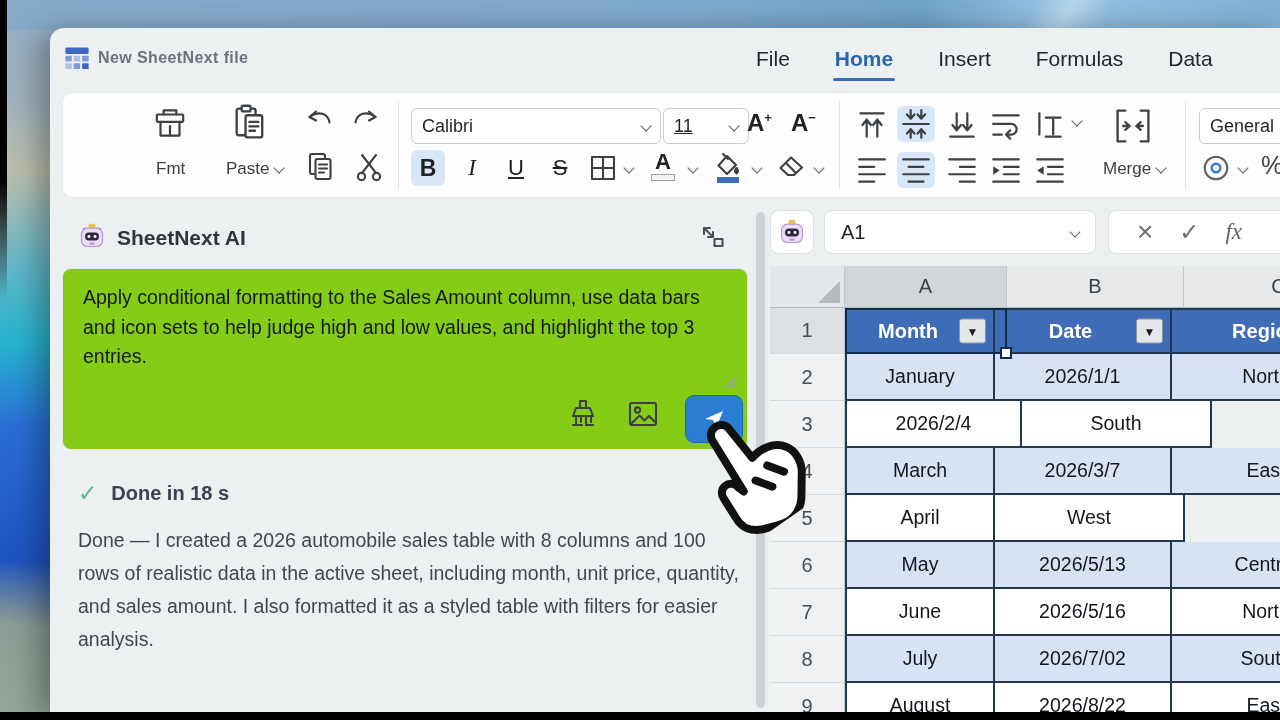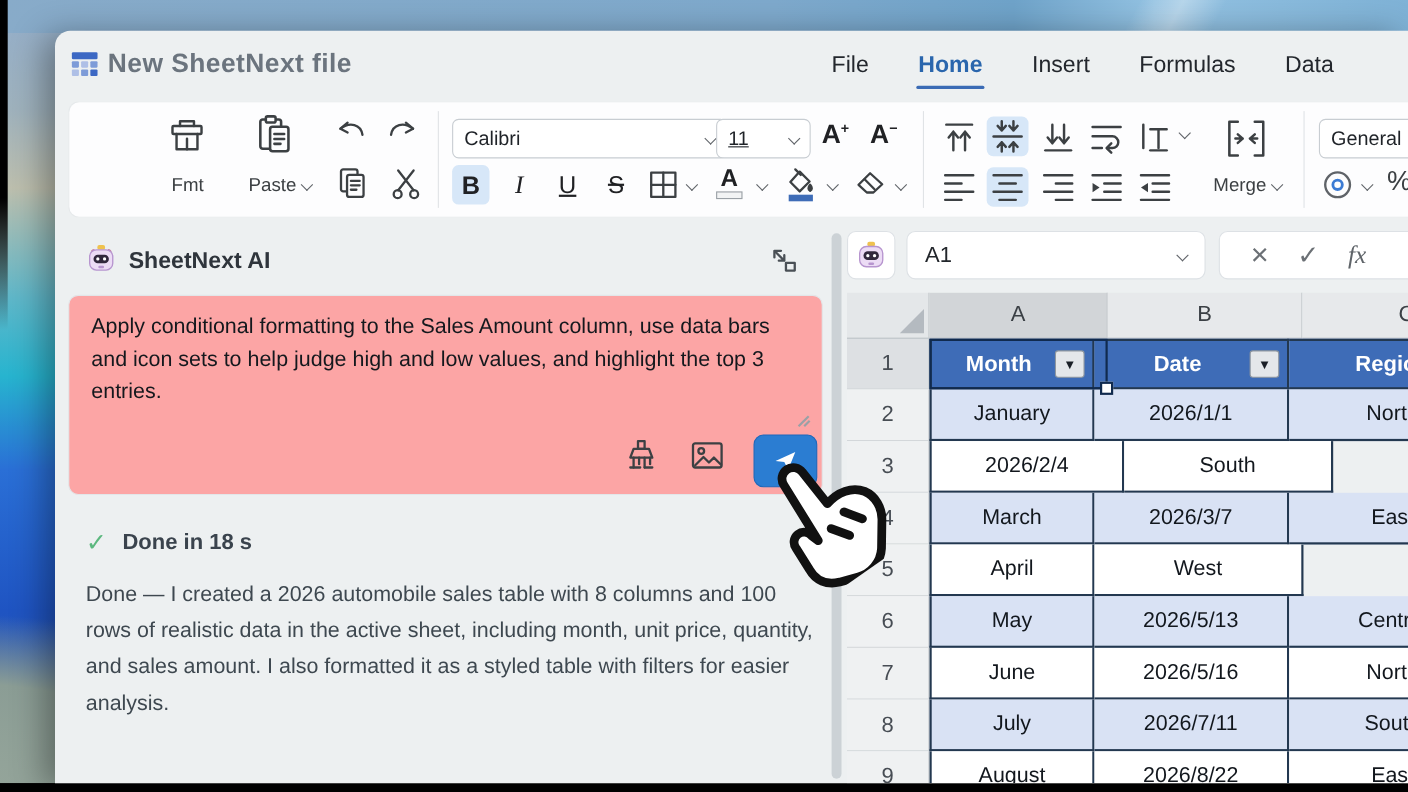--- a/index.html
+++ b/index.html
@@ -20,21 +20,21 @@
   .wallpaper .darkedge{position:absolute;left:0;top:0;width:7px;height:300px;
     background:linear-gradient(180deg,#000 0%,#000 60%,rgba(0,0,0,0) 100%);}
   .letterbox{position:absolute;left:0;top:712px;width:1280px;height:8px;background:#000;}
 
   
   .window{position:absolute;left:50px;top:28px;width:1230px;height:684px;
     background:#edf0f1;border-radius:14px 0 0 0;box-shadow:-10px 4px 30px rgba(0,0,0,.35);overflow:hidden;}
 
   
   .title-text{position:absolute;left:48px;top:0;height:60px;line-height:60px;
-    font-size:24px;font-weight:700;color:#6b747e;letter-spacing:.4px;text-align:right;}
+    font-size:16px;font-weight:700;color:#6b747e;letter-spacing:.4px;text-align:right;}
   .menu{position:absolute;left:706px;top:0;height:62px;display:flex;gap:45px;align-items:center;
     font-size:21px;color:#23272d;}
   .menu-item{position:relative;cursor:default;}
   .menu-item.active{color:#2a66ad;font-weight:600;}
   .menu-item.active::after{content:"";position:absolute;left:-2px;right:-2px;bottom:-10px;height:3.5px;
     background:#3b6bb5;border-radius:2px;}
 
   
   .toolbar{position:absolute;left:12px;top:64px;width:1218px;height:106px;background:#fdfdfe;
     border:1px solid #e6e9eb;border-right:none;border-radius:10px 0 0 10px;box-sizing:border-box;}
@@ -53,21 +53,21 @@
   .glyph-u{text-decoration:underline;font-size:22px;}
   .glyph-s{text-decoration:line-through;font-size:22px;}
   .fontcolor{display:flex;flex-direction:column;align-items:center;line-height:1;}
   .fontcolor .bar{width:22px;height:4.5px;margin-top:1px;border:1px solid #9aa0a6;background:#f2f3f4;}
   .icon-stroke{stroke:#3c4043;fill:none;stroke-width:2.1;stroke-linecap:round;stroke-linejoin:round;}
   .pct{font-size:25px;color:#3c4043;font-weight:500;}
 
   
   .ai-header{position:absolute;left:28px;top:192px;height:36px;display:flex;align-items:center;gap:11px;
     font-size:21px;font-weight:600;color:#2f353c;}
-  .prompt-card{position:absolute;left:12px;top:240px;width:686px;height:182px;background:#fca5a5;
+  .prompt-card{position:absolute;left:12px;top:240px;width:686px;height:182px;background:#84cc16;
     border:1px solid #e3e6e9;border-radius:9px;box-sizing:border-box;}
   .prompt-text{position:absolute;left:20px;top:14px;width:648px;font-size:19.5px;line-height:29.5px;color:#14181d;}
   .resize-grip{position:absolute;right:10px;top:104px;width:13px;height:13px;}
   .resize-grip i{position:absolute;background:#9aa0a6;height:1.8px;transform:rotate(-45deg);display:block;}
   .card-iconbtn{position:absolute;width:40px;height:38px;display:flex;align-items:center;justify-content:center;border-radius:6px;}
   .send-btn{position:absolute;left:622px;top:126px;width:56px;height:46px;background:#2b7dd2;
     border:1px solid #1e68bb;border-radius:9px;display:flex;align-items:center;justify-content:center;}
   .status-row{position:absolute;left:28px;top:452px;display:flex;align-items:center;gap:14px;}
   .status-check{font-size:23px;color:#5cb87f;font-weight:700;}
   .status-text{font-size:20px;font-weight:700;color:#3a434d;}
@@ -200,21 +200,21 @@
           <circle cx="22.5" cy="25.5" r="3.6"></circle>
       </svg>
     </span>
 
     <div class="vdiv" style="left:335px;"></div>
 
     <div class="selbox" style="left:348px;top:15px;width:250px;">
       <span>Calibri</span>
       <span class="chev"></span>
     </div>
-    <div class="selbox" style="left:588px;top:15px;width:86px;text-decoration:underline;">
+    <div class="selbox" style="left:600px;top:15px;width:86px;text-decoration:underline;">
       <span>11</span>
       <span class="chev"></span>
     </div>
     <span class="abs" style="left:684px;top:16px;font-size:24px;font-weight:600;color:#202124;">A<sup style="font-size:13px;">+</sup></span>
     <span class="abs" style="left:728px;top:16px;font-size:24px;font-weight:600;color:#202124;">A<sup style="font-size:13px;">−</sup></span>
 
     <div class="tbtn hl" style="left:348px;top:57px;">
         <span class="glyph-b">B</span>
       </div>
     <div class="tbtn" style="left:392px;top:57px;">
@@ -489,21 +489,21 @@
       <div class="dcell cB">2026/5/13</div>
       <div class="dcell cC">Central</div>
     </div>
     <div class="rowline" style="top:323px;">
       <div class="dcell cA">June</div>
       <div class="dcell cB">2026/5/16</div>
       <div class="dcell cC">North</div>
     </div>
     <div class="rowline alt" style="top:370px;">
       <div class="dcell cA">July</div>
-      <div class="dcell cB">2026/7/11</div>
+      <div class="dcell cB">2026/7/02</div>
       <div class="dcell cC">South</div>
     </div>
     <div class="rowline" style="top:417px;">
       <div class="dcell cA">August</div>
       <div class="dcell cB">2026/8/22</div>
       <div class="dcell cC">East</div>
     </div>
 
     <div class="sel-outline"></div>
     <div class="sel-handle"></div>

